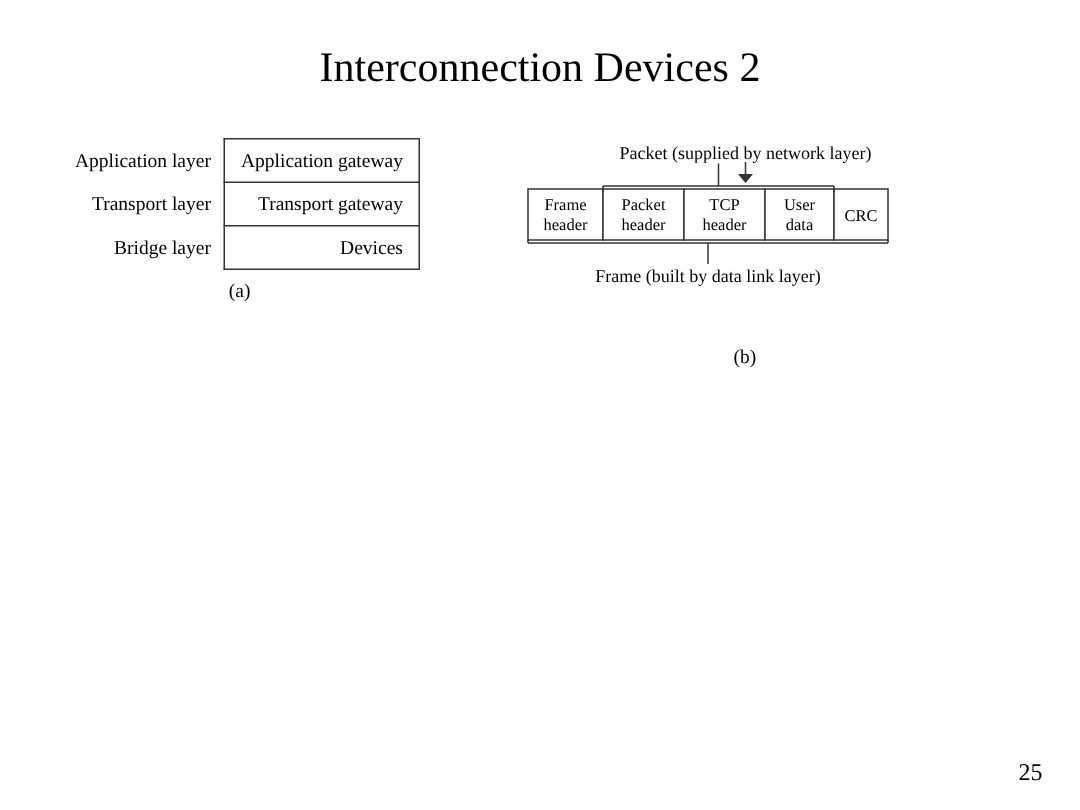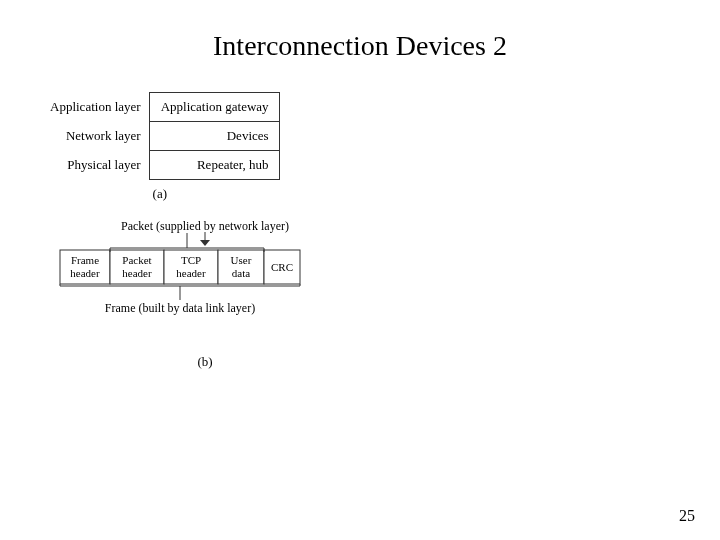--- a/index.html
+++ b/index.html
@@ -22,23 +22,23 @@
     .title {
       text-align: center;
       font-size: 28px;
       font-weight: normal;
       margin-bottom: 30px;
       margin-top: 10px;
     }
 
     .content-area {
       display: flex;
-      flex-direction: column;
+      flex-direction: row;
       align-items: flex-start;
-      gap: 14px;
+      gap: 42px;
       margin-top: 10px;
     }
 
     
     .left-diagram {
       display: flex;
       flex-direction: column;
       align-items: center;
       margin-left: 10px;
     }
@@ -105,26 +105,26 @@
   <div class="content-area">
 
     <div class="left-diagram">
       <table class="layer-table">
         <tbody id="layer-table-body">
         <tr>
               <td class="layer-name">Application layer</td>
               <td class="device-name">Application gateway</td>
             </tr>
             <tr>
-              <td class="layer-name">Network layer</td>
-              <td class="device-name">Devices</td>
+              <td class="layer-name">Transport layer</td>
+              <td class="device-name">Transport gateway</td>
             </tr>
             <tr>
-              <td class="layer-name">Physical layer</td>
-              <td class="device-name">Repeater, hub</td>
+              <td class="layer-name">Bridge layer</td>
+              <td class="device-name">Devices</td>
             </tr>
           </tbody>
       </table>
       <div class="diagram-label">(a)</div>
     </div>
 
     <div class="right-diagram">
 
       <svg width="310" height="130">
 

